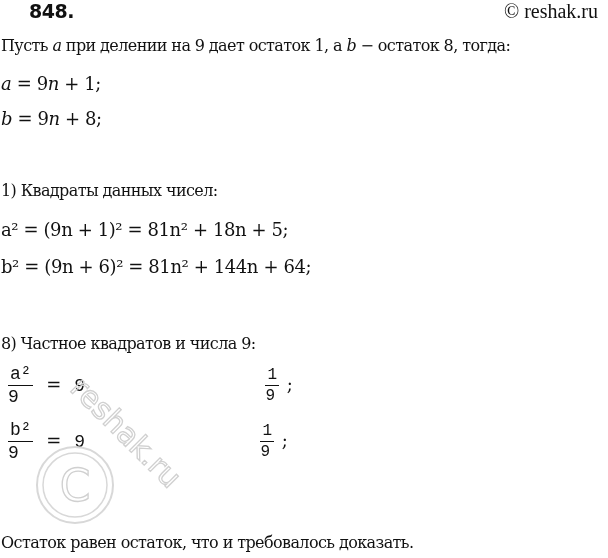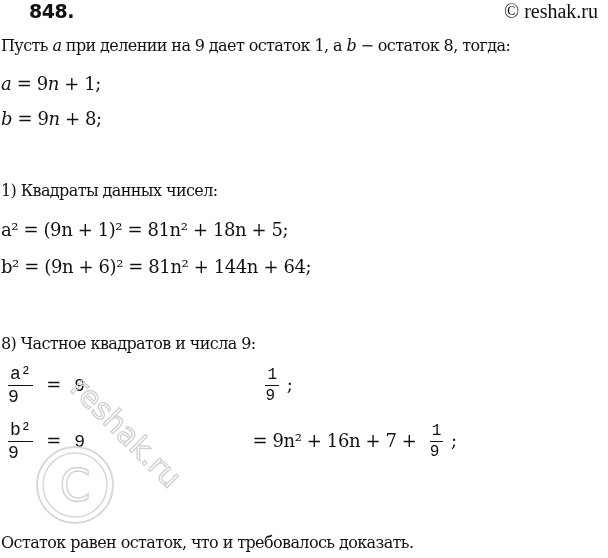--- a/index.html
+++ b/index.html
@@ -47,21 +47,21 @@
   <span class="frac"><span class="nu">a²</span><span class="de">9</span></span>
   =
   <span class="frac" style="min-width:170px;"><span class="de">9</span></span>
   <span class="frac small"><span class="nu">1</span><span class="de">9</span></span><span>;</span>
 </div>
 
 <div class="abs math" style="left:0px; top:420px;">
   <span class="frac"><span class="nu">b²</span><span class="de">9</span></span>
   =
   <span class="frac" style="min-width:165px;"><span class="de">9</span></span>
-  <span>= 9n² + 16n + 7 + </span><span class="frac small"><span class="nu">1</span><span class="de">9</span></span><span>;</span>
+  <span class="frac small"><span class="nu">1</span><span class="de">9</span></span><span>;</span>
 </div>
 
 <div class="abs txt" style="left:1px; top:533px;">Остаток равен остаток, что и требовалось доказать.</div>
 
 <svg class="wm" viewBox="0 0 170 170">
   <circle cx="55" cy="110" r="38" fill="none" stroke="#d8d8d8" stroke-width="2"></circle>
   <circle cx="55" cy="110" r="32" fill="none" stroke="#d8d8d8" stroke-width="1.5"></circle>
   <text x="55" y="126" text-anchor="middle" font-family="DejaVu Sans, sans-serif" font-size="44" fill="none" stroke="#d0d0d0" stroke-width="1.3">C</text>
   <text x="30" y="40" transform="rotate(45 70 50)" font-family="DejaVu Sans, sans-serif" font-size="30" fill="none" stroke="#d0d0d0" stroke-width="1.3">reshak.ru</text>
 </svg>

